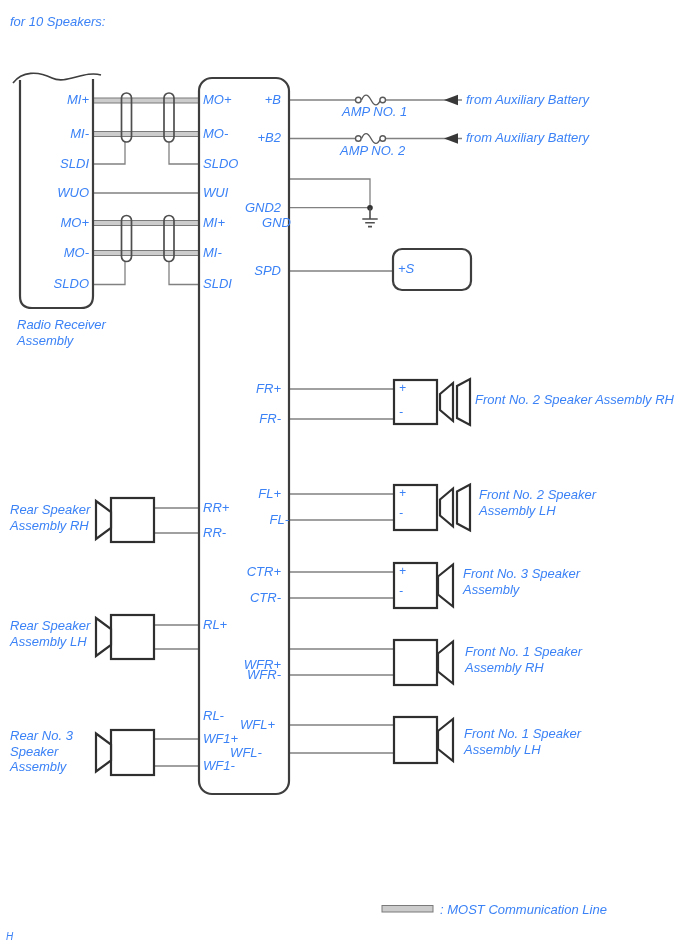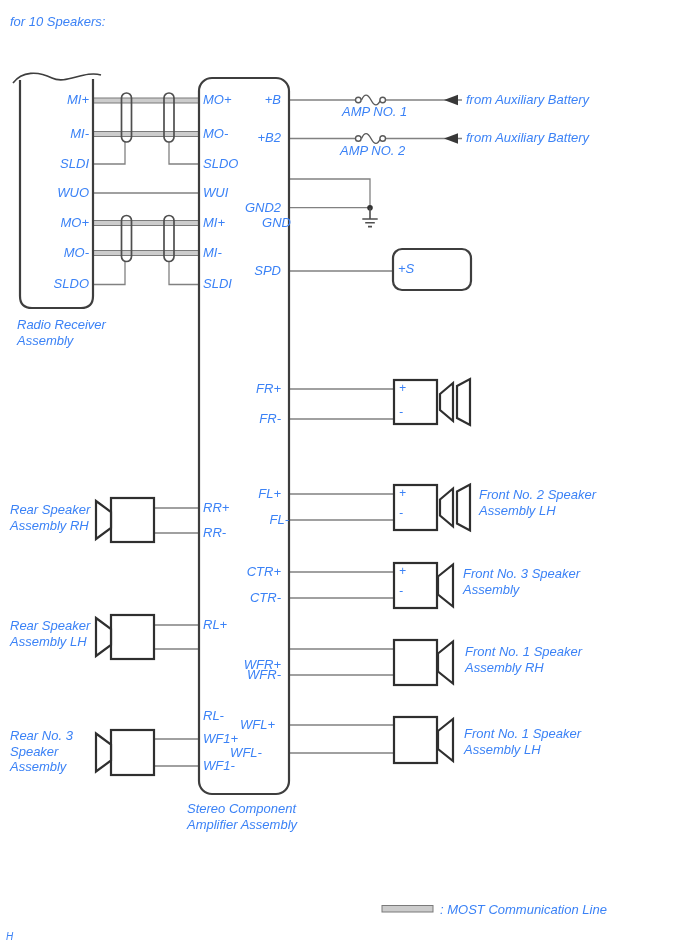--- a/index.html
+++ b/index.html
@@ -151,37 +151,36 @@
   <span class="t ra" style="left:211px;top:381px;width:70px;">FR+</span>
   <span class="t ra" style="left:211px;top:411px;width:70px;">FR-</span>
   <span class="t ra" style="left:211px;top:486px;width:70px;">FL+</span>
   <span class="t ra" style="left:219px;top:512px;width:70px;">FL-</span>
   <span class="t ra" style="left:211px;top:564px;width:70px;">CTR+</span>
   <span class="t ra" style="left:211px;top:590px;width:70px;">CTR-</span>
   <span class="t ra" style="left:211px;top:641px;width:70px;margin-top:16px;">WFR+</span>
   <span class="t ra" style="left:211px;top:667px;width:70px;">WFR-</span>
   <span class="t ra" style="left:205px;top:717px;width:70px;">WFL+</span>
   <span class="t ra" style="left:211px;top:745px;width:70px;text-align:center;">WFL-</span>
-  <span class="t" style="left:187px;top:801px;">Stereo Component
-Amplifier Assembly</span>
 
   <span class="t" style="left:342px;top:104px;">AMP NO. 1</span>
   <span class="t" style="left:340px;top:143px;">AMP NO. 2</span>
   <span class="t" style="left:466px;top:92px;">from Auxiliary Battery</span>
   <span class="t" style="left:466px;top:130px;">from Auxiliary Battery</span>
 
   <span class="t" style="left:398px;top:261px;">+S</span>
 
   <span class="t pm" style="left:399px;top:381px;">+</span>
   <span class="t pm" style="left:399px;top:405px;">-</span>
   <span class="t pm" style="left:399px;top:486px;">+</span>
   <span class="t pm" style="left:399px;top:506px;">-</span>
   <span class="t pm" style="left:399px;top:564px;">+</span>
   <span class="t pm" style="left:399px;top:584px;">-</span>
 
+  <span class="t" style="left:475px;top:392px;">Front No. 2 Speaker Assembly RH</span>
   <span class="t" style="left:479px;top:487px;">Front No. 2 Speaker
 Assembly LH</span>
   <span class="t" style="left:463px;top:566px;">Front No. 3 Speaker
 Assembly</span>
   <span class="t" style="left:465px;top:644px;">Front No. 1 Speaker
 Assembly RH</span>
   <span class="t" style="left:464px;top:726px;">Front No. 1 Speaker
 Assembly LH</span>
 
   <span class="t" style="left:10px;top:502px;">Rear Speaker

